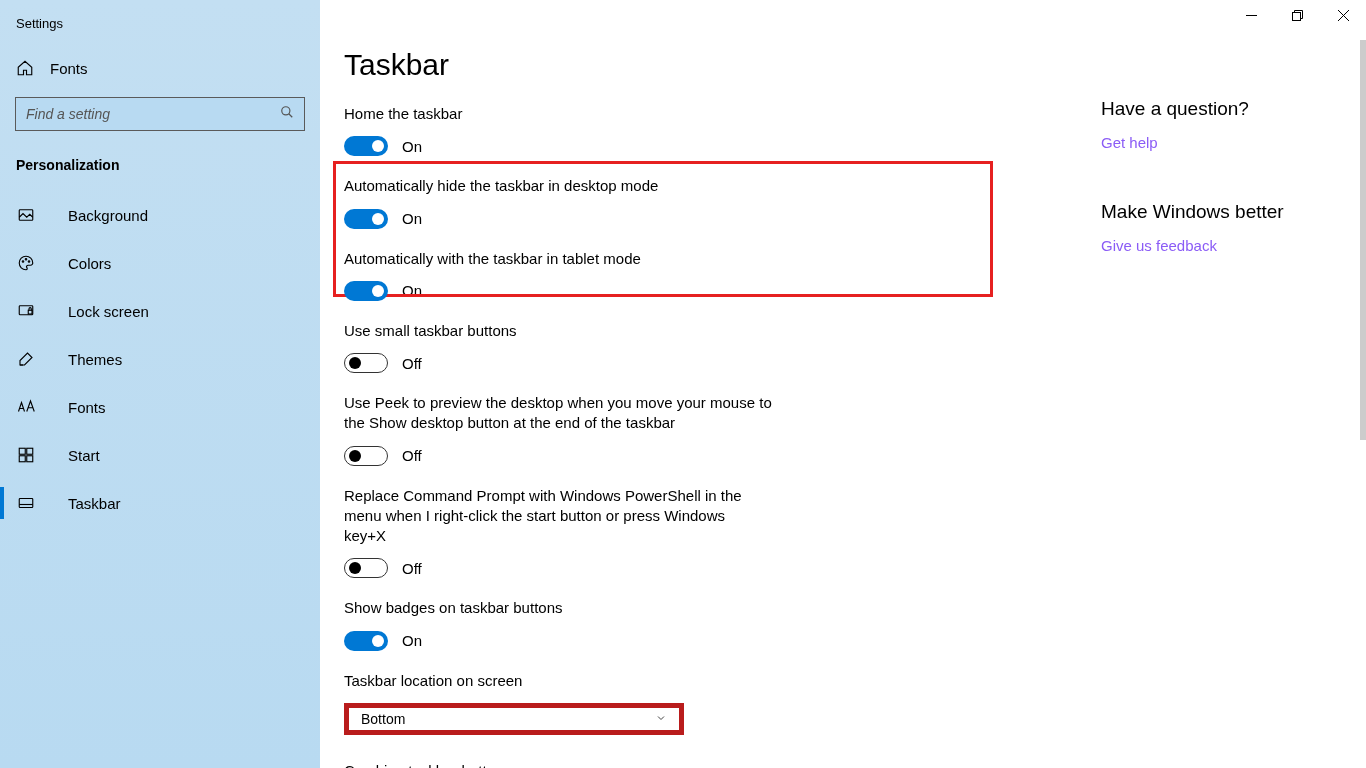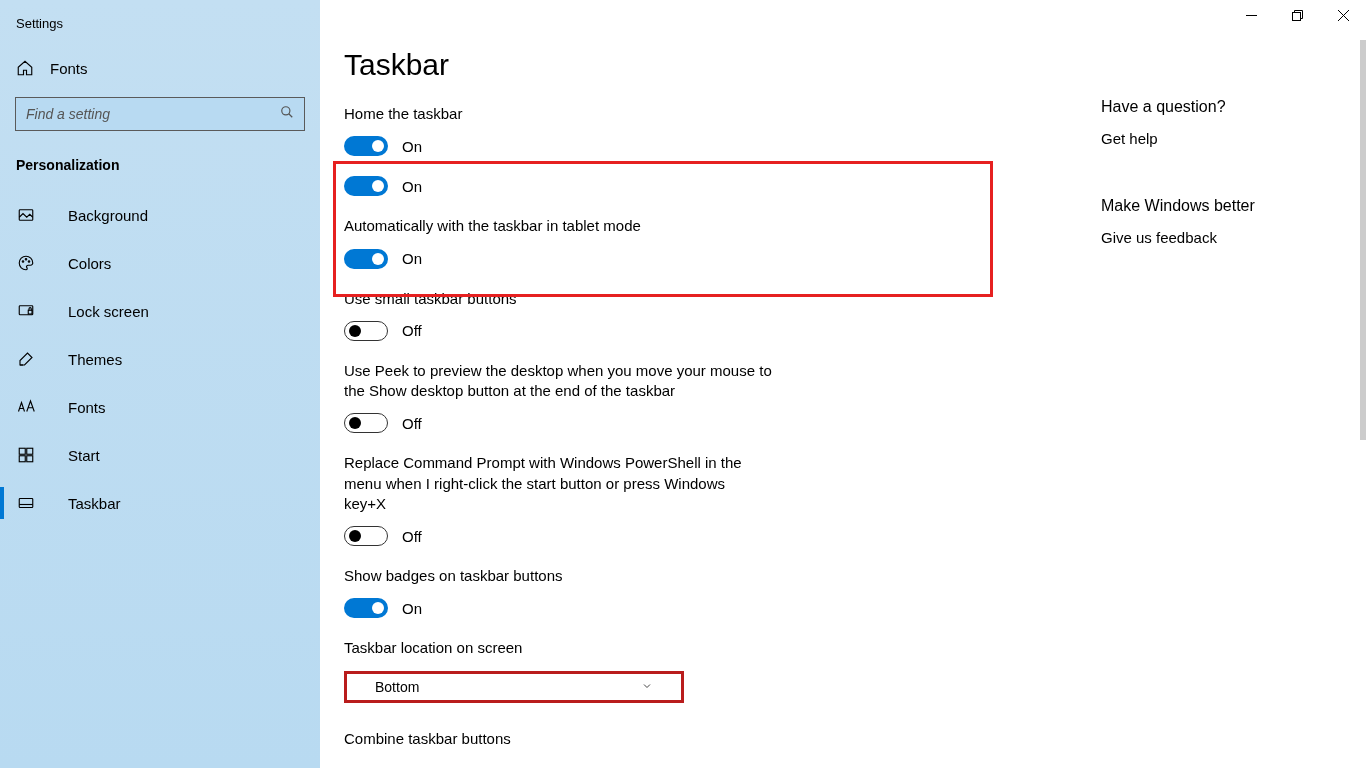--- a/index.html
+++ b/index.html
@@ -168,45 +168,45 @@
       font-size: 15px;
       color: #000;
     }
     .highlight-box {
       border: 3px solid #e62020;
       position: absolute;
       pointer-events: none;
     }
     .select-box {
       height: 32px;
-      border: 3px solid #b91c1c;
+      border: 5px solid #b91c1c;
       display: flex;
       align-items: center;
       justify-content: space-between;
-      padding: 0 28px;
+      padding: 0 12px;
       cursor: pointer;
       font-size: 14px;
       margin-top: 6px;
     }
     .select-box.w1 { width: 340px; }
     .chevron-down {
       color: #444;
     }
     .right-panel {
       width: 265px;
       padding: 98px 20px 0 0;
     }
     .rp-heading {
-      font-size: 16px;
+      font-size: 19px;
       color: #000;
       margin-bottom: 14px;
     }
     .rp-link {
       font-size: 15px;
-      color: #000000;
+      color: #8b5cf6;
       cursor: pointer;
       margin-bottom: 50px;
       display: block;
     }
     .window-controls {
       position: absolute;
       top: 0;
       right: 0;
       display: flex;
     }
@@ -340,20 +340,21 @@
     <div class="setting-label">Home the taskbar</div>
     <div class="toggle-row">
       <div class="toggle on">
           <div class="knob"></div>
         </div>
       <span class="toggle-state">On</span>
     </div>
   </div>
 
   <div class="setting-group">
+    <div class="setting-label">Automatically hide the taskbar in desktop mode</div>
     <div class="toggle-row">
       <div class="toggle on">
           <div class="knob"></div>
         </div>
       <span class="toggle-state">On</span>
     </div>
   </div>
 
   <div class="setting-group">
     <div class="setting-label">Automatically with the taskbar in tablet mode</div>

